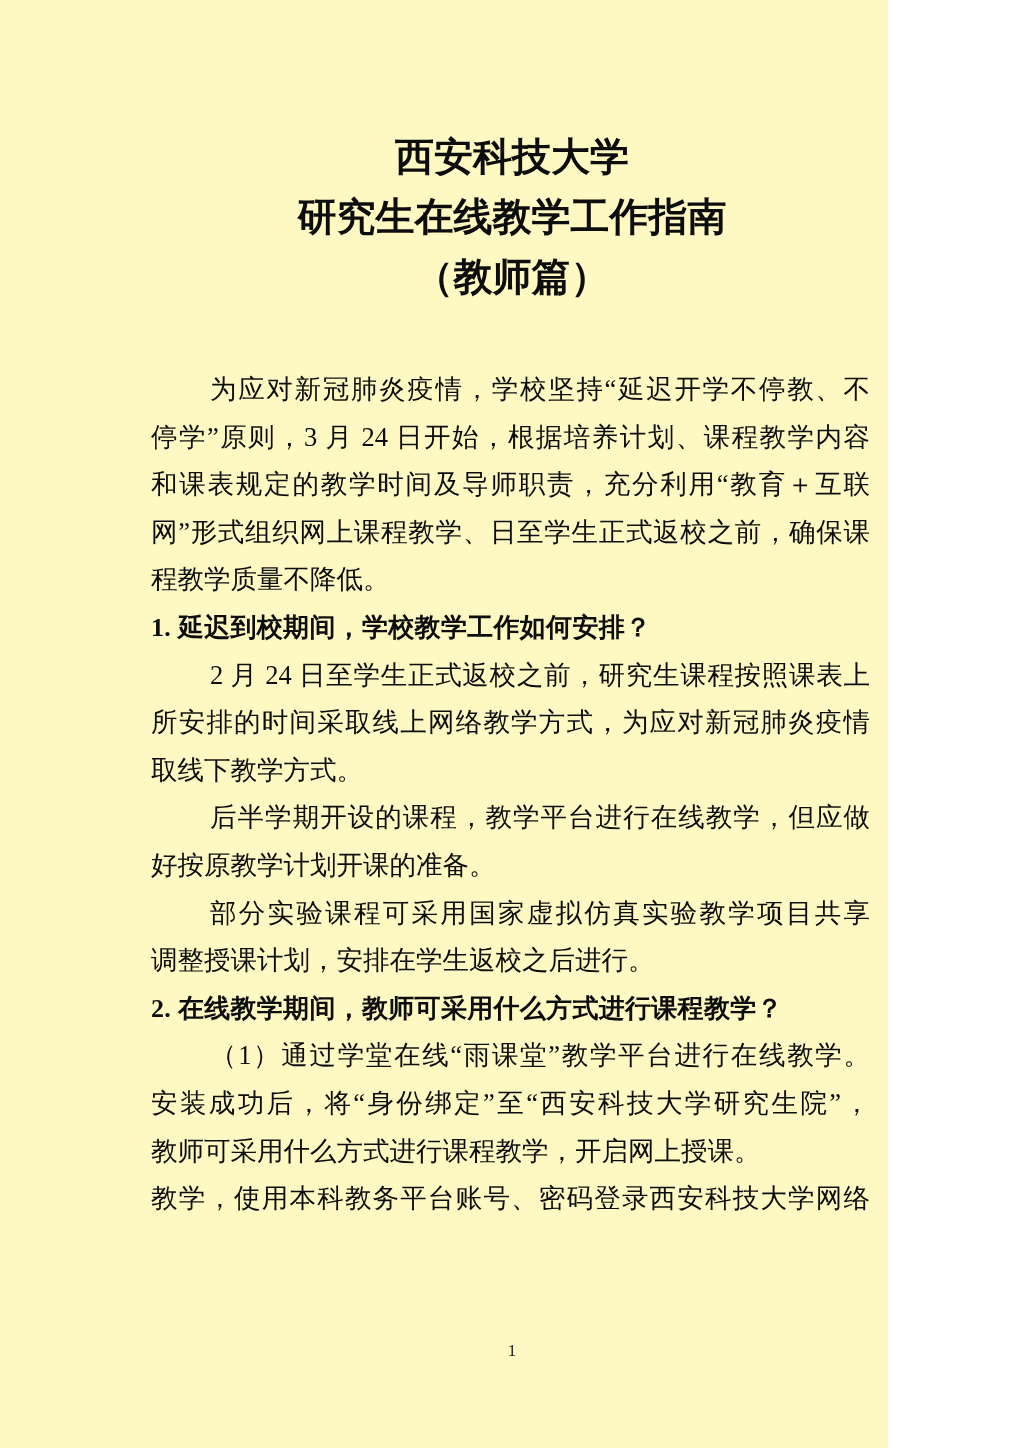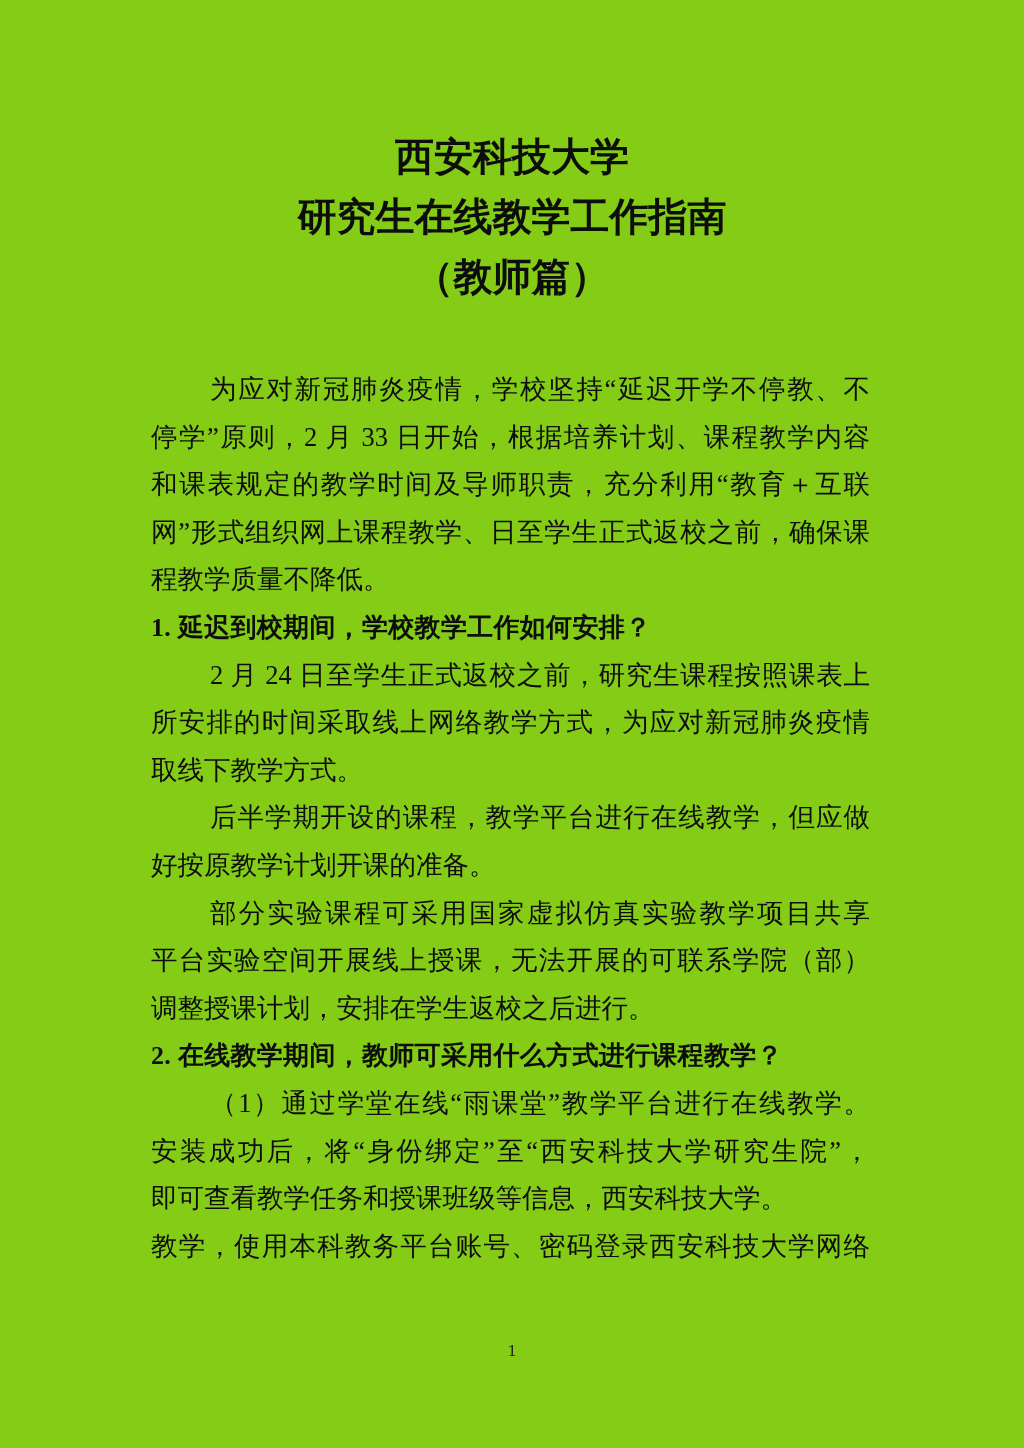--- a/index.html
+++ b/index.html
@@ -2,23 +2,23 @@
 <html><head>
 <meta charset="utf-8">
 <style>
   html, body {
     margin: 0;
     padding: 0;
     background: #ffffff;
   }
   #page {
     position: relative;
-    width: 1024px;
+    width: 888px;
     height: 1448px;
-    background: #84cc16;
+    background: #fef9c3;
     color: #0d0d0d;
     overflow: hidden;
   }
   #title-block {
     position: absolute;
     top: 127px;
     left: 0;
     width: 1024px;
     text-align: center;
     font-family: "Liberation Serif", "DejaVu Serif", serif;
@@ -77,35 +77,34 @@
 
   <div id="title-block">
     <div class="title-line">西安科技大学</div>
     <div class="title-line">研究生在线教学工作指南</div>
     <div class="title-line">（教师篇）</div>
   </div>
 
   <div id="doc-body">
 
   <div class="line body-line indent jfull">为应对新冠肺炎疫情，学校坚持“延迟开学不停教、不</div>
-      <div class="line body-line jfull">停学”原则，2 月 33 日开始，根据培养计划、课程教学内容</div>
+      <div class="line body-line jfull">停学”原则，3 月 24 日开始，根据培养计划、课程教学内容</div>
       <div class="line body-line jfull">和课表规定的教学时间及导师职责，充分利用“教育＋互联</div>
       <div class="line body-line jfull">网”形式组织网上课程教学、日至学生正式返校之前，确保课</div>
       <div class="line body-line">程教学质量不降低。</div>
       <div class="line heading-line">1. 延迟到校期间，学校教学工作如何安排？</div>
       <div class="line body-line indent jfull">2 月 24 日至学生正式返校之前，研究生课程按照课表上</div>
       <div class="line body-line jfull">所安排的时间采取线上网络教学方式，为应对新冠肺炎疫情</div>
       <div class="line body-line">取线下教学方式。</div>
       <div class="line body-line indent jfull">后半学期开设的课程，教学平台进行在线教学，但应做</div>
       <div class="line body-line">好按原教学计划开课的准备。</div>
       <div class="line body-line indent jfull">部分实验课程可采用国家虚拟仿真实验教学项目共享</div>
-      <div class="line body-line jfull">平台实验空间开展线上授课，无法开展的可联系学院（部）</div>
       <div class="line body-line">调整授课计划，安排在学生返校之后进行。</div>
       <div class="line heading-line">2. 在线教学期间，教师可采用什么方式进行课程教学？</div>
       <div class="line body-line indent jfull">（1）通过学堂在线“雨课堂”教学平台进行在线教学。</div>
       <div class="line body-line jfull">安装成功后，将“身份绑定”至“西安科技大学研究生院”，</div>
-      <div class="line body-line">即可查看教学任务和授课班级等信息，西安科技大学。</div>
+      <div class="line body-line">教师可采用什么方式进行课程教学，开启网上授课。</div>
       <div class="line body-line jfull">教学，使用本科教务平台账号、密码登录西安科技大学网络</div>
     </div>
 
   <div id="page-number">1</div>
 
 </div>
 
 </body></html>

